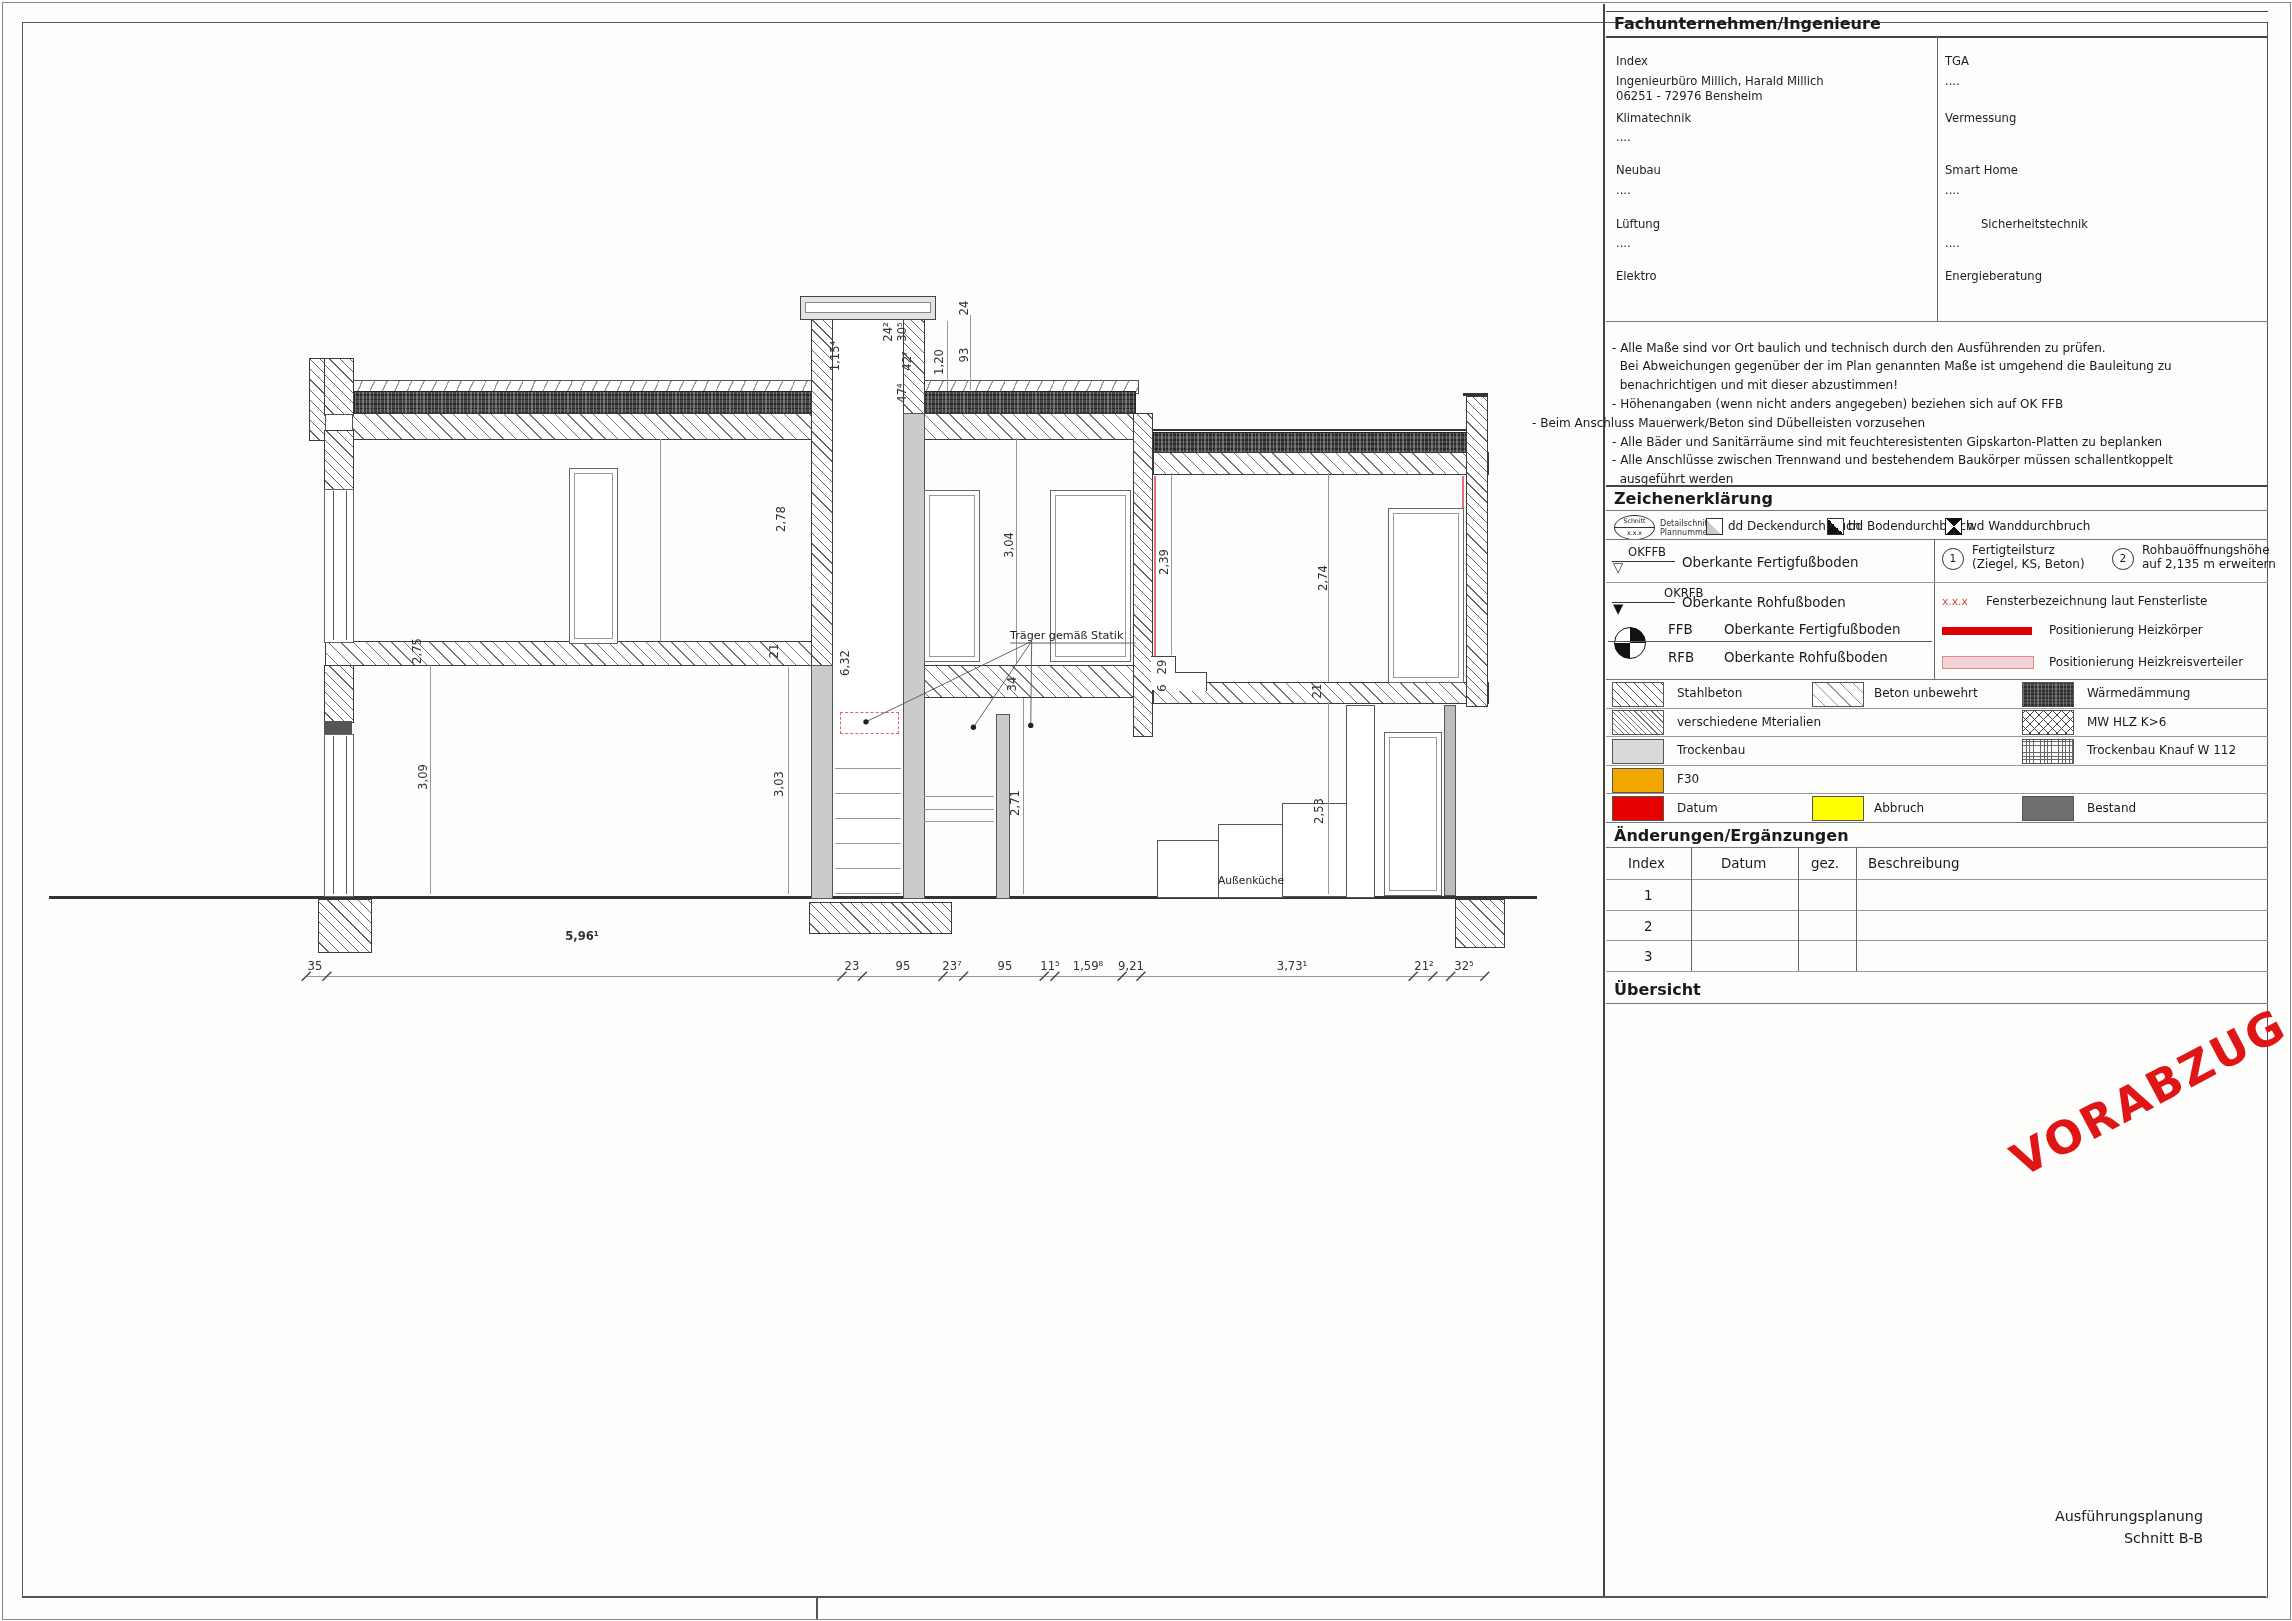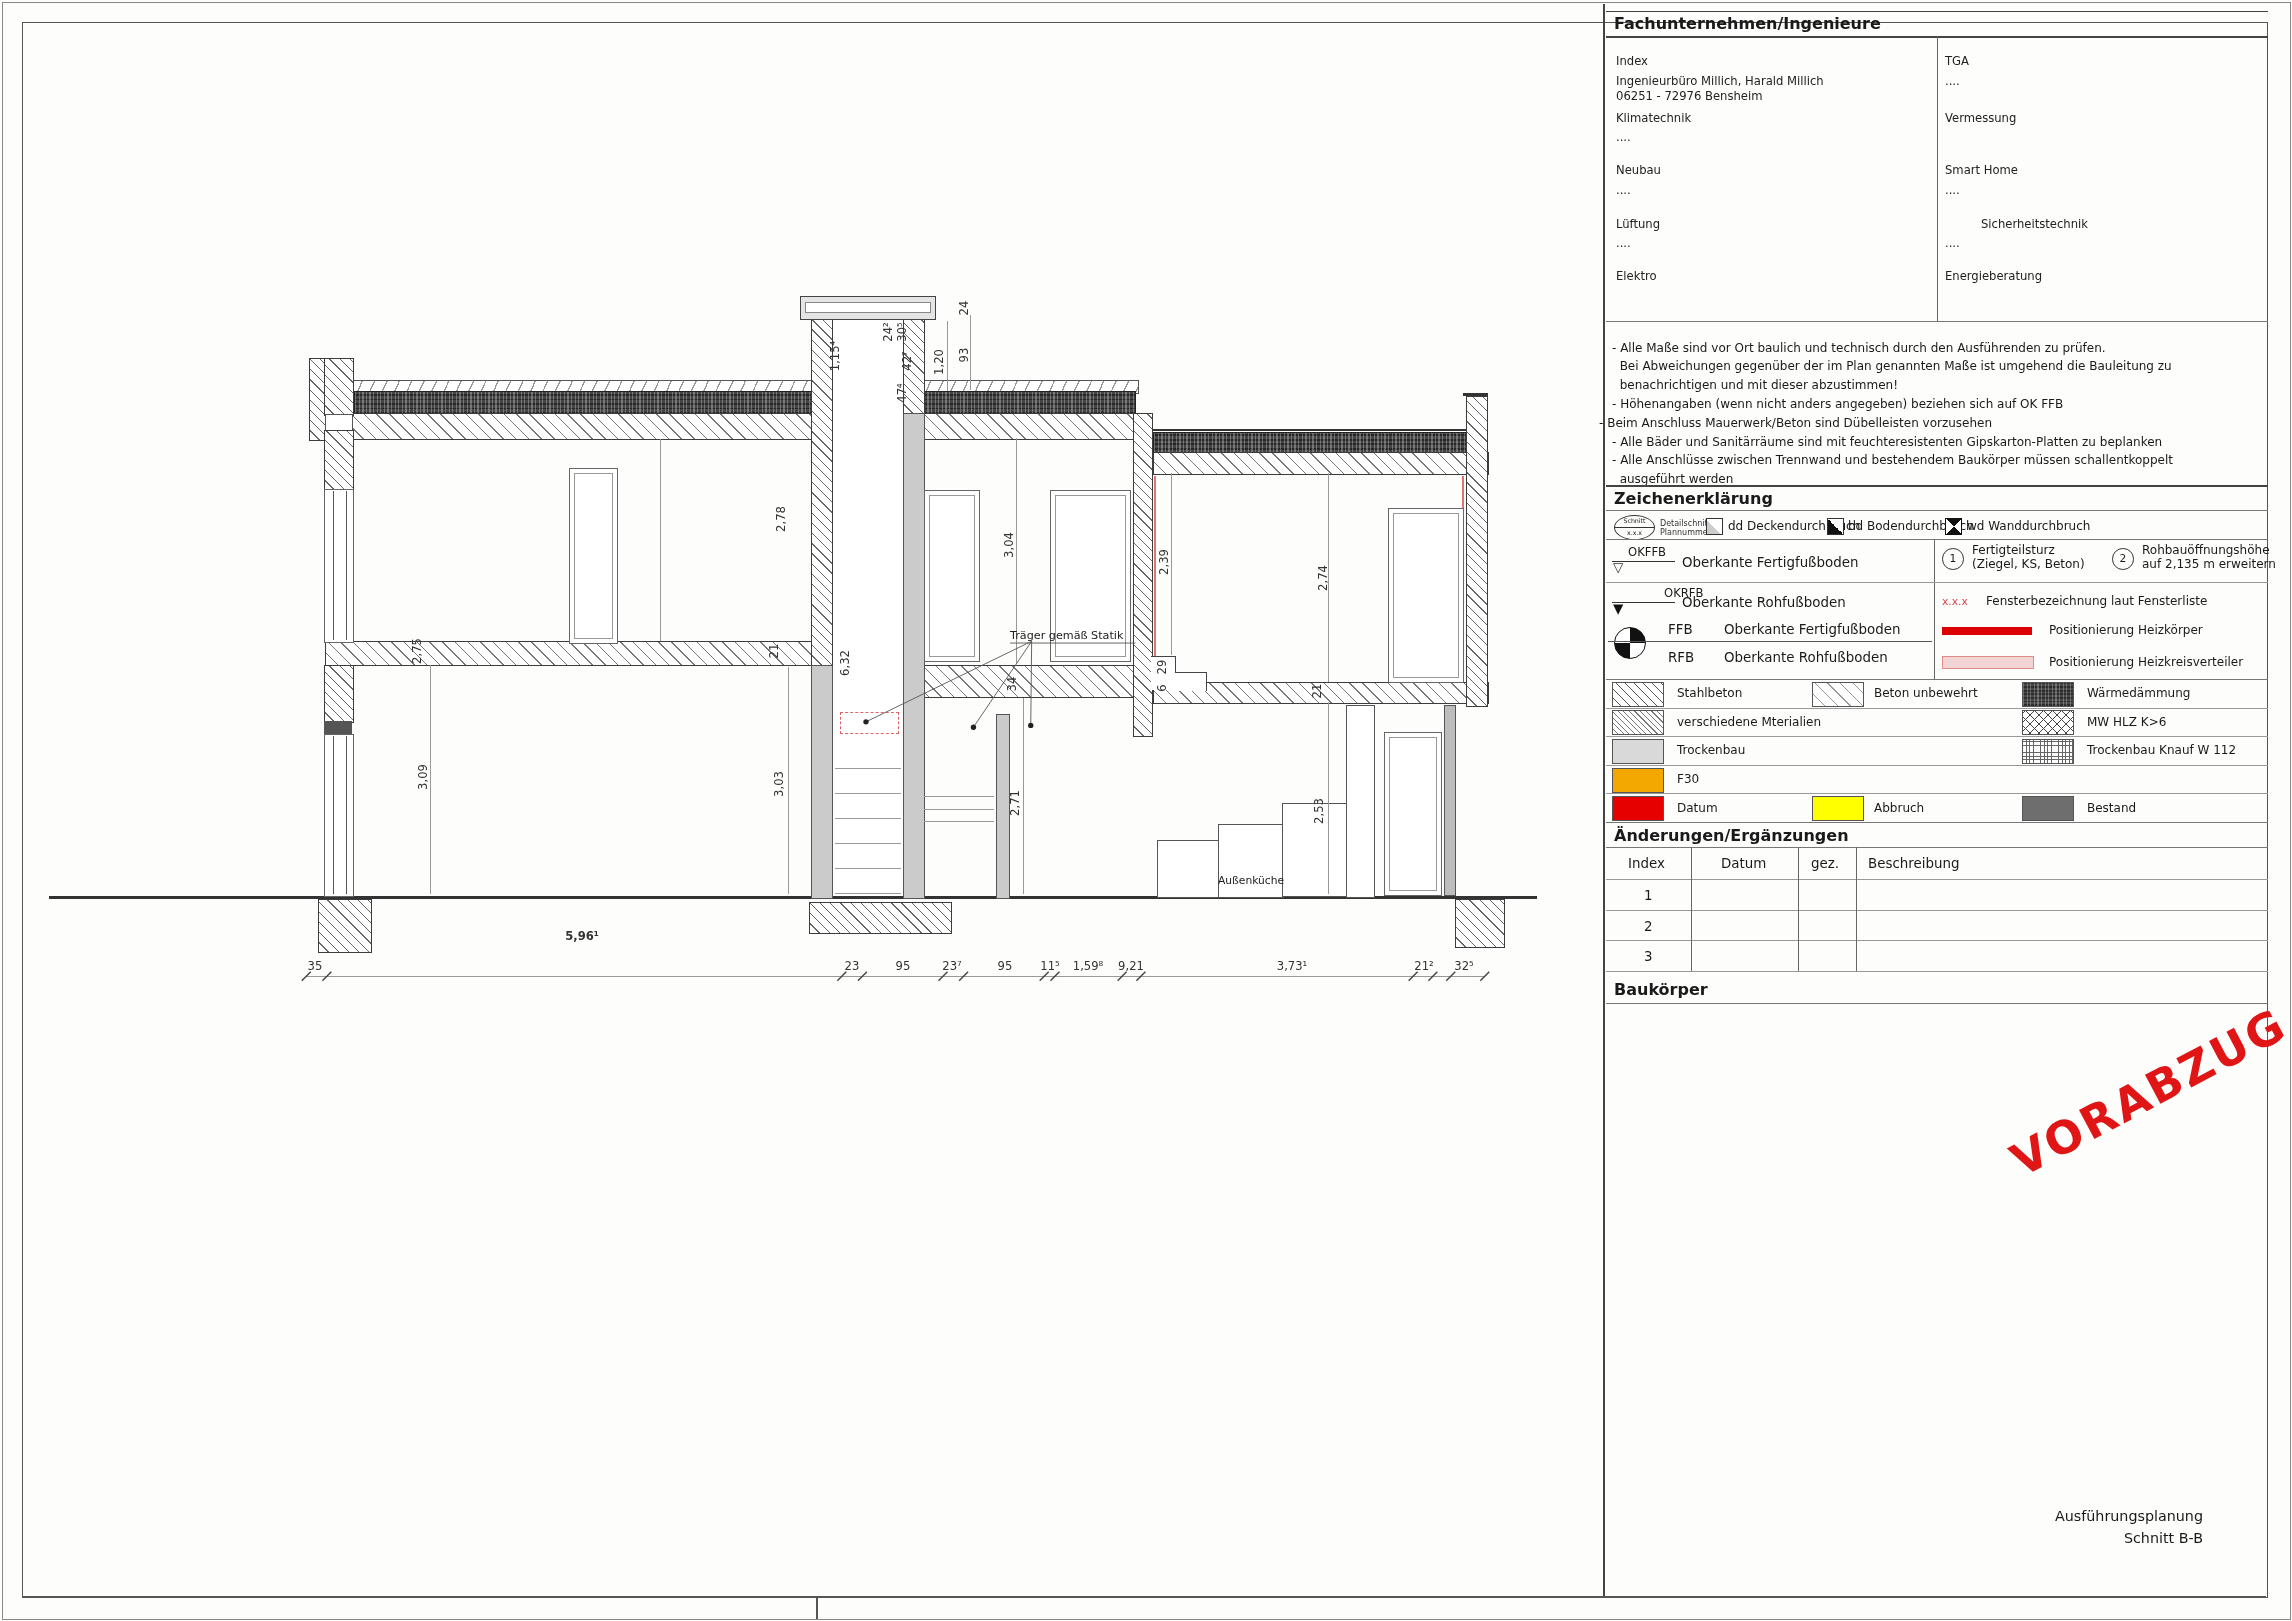--- a/index.html
+++ b/index.html
@@ -249,21 +249,21 @@
   <div class="abs lbl" style="left:1945px;top:217px;margin-left:36px;">Sicherheitstechnik</div>
   <div class="abs val" style="left:1945px;top:236px;">....</div>
   <div class="abs lbl" style="left:1945px;top:269px;">Energieberatung</div>
 
   <div class="abs rule" style="left:1606px;top:321px;width:662px;height:0.9px;background:#777;"></div>
 
   <div class="abs note" style="left:1612px;top:339px;">- Alle Maße sind vor Ort baulich und technisch durch den Ausführenden zu prüfen.</div>
   <div class="abs note" style="left:1612px;top:357px;">  Bei Abweichungen gegenüber der im Plan genannten Maße ist umgehend die Bauleitung zu</div>
   <div class="abs note" style="left:1612px;top:376px;">  benachrichtigen und mit dieser abzustimmen!</div>
   <div class="abs note" style="left:1612px;top:395px;">- Höhenangaben (wenn nicht anders angegeben) beziehen sich auf OK FFB</div>
-  <div class="abs note" style="left:1599px;top:414px;">- Beim Anschluss Mauerwerk/Beton sind Dübelleisten vorzusehen</div>
+  <div class="abs note" style="left:1532px;top:414px;">- Beim Anschluss Mauerwerk/Beton sind Dübelleisten vorzusehen</div>
   <div class="abs note" style="left:1612px;top:433px;">- Alle Bäder und Sanitärräume sind mit feuchteresistenten Gipskarton-Platten zu beplanken</div>
   <div class="abs note" style="left:1612px;top:451px;">- Alle Anschlüsse zwischen Trennwand und bestehendem Baukörper müssen schallentkoppelt</div>
   <div class="abs note" style="left:1612px;top:470px;">  ausgeführt werden</div>
 
   <div class="abs rule" style="left:1606px;top:485px;width:662px;"></div>
   <div class="abs hdr" style="left:1614px;top:489px;">Zeichenerklärung</div>
   <div class="abs rule" style="left:1606px;top:510px;width:662px;height:0.9px;background:#777;"></div>
 
   <div class="abs circ" style="left:1614px;top:515px;width:39px;height:23px;">
     <div style="font-size:6.3px;line-height:10.7px;border-bottom:0.9px solid #333;">Schnitt</div>
@@ -361,21 +361,21 @@
   <div class="abs vrule" style="left:1798px;top:847px;height:124px;"></div>
   <div class="abs vrule" style="left:1856px;top:847px;height:124px;"></div>
   <div class="abs leg" style="left:1628px;top:856px;font-size:13.4px;">Index</div>
   <div class="abs leg" style="left:1721px;top:856px;font-size:13.4px;">Datum</div>
   <div class="abs leg" style="left:1811px;top:856px;font-size:13.4px;">gez.</div>
   <div class="abs leg" style="left:1868px;top:856px;font-size:13.4px;">Beschreibung</div>
   <div class="abs leg" style="left:1644px;top:888px;font-size:13.4px;">1</div>
   <div class="abs leg" style="left:1644px;top:919px;font-size:13.4px;">2</div>
   <div class="abs leg" style="left:1644px;top:949px;font-size:13.4px;">3</div>
 
-  <div class="abs hdr" style="left:1614px;top:980px;">Baukörper</div>
+  <div class="abs hdr" style="left:1614px;top:980px;">Übersicht</div>
   <div class="abs rule" style="left:1606px;top:1003px;width:662px;height:0.9px;background:#777;"></div>
 
   <div class="stamp" style="left:1997px;top:1066px;">VORABZUG</div>
 
   <div class="abs" style="left:1881px;top:1505px;width:322px;text-align:right;font-size:14.3px;line-height:22.4px;">
     <div>Ausführungsplanung</div>
     <div>Schnitt B-B</div>
   </div>
 
 </div>

